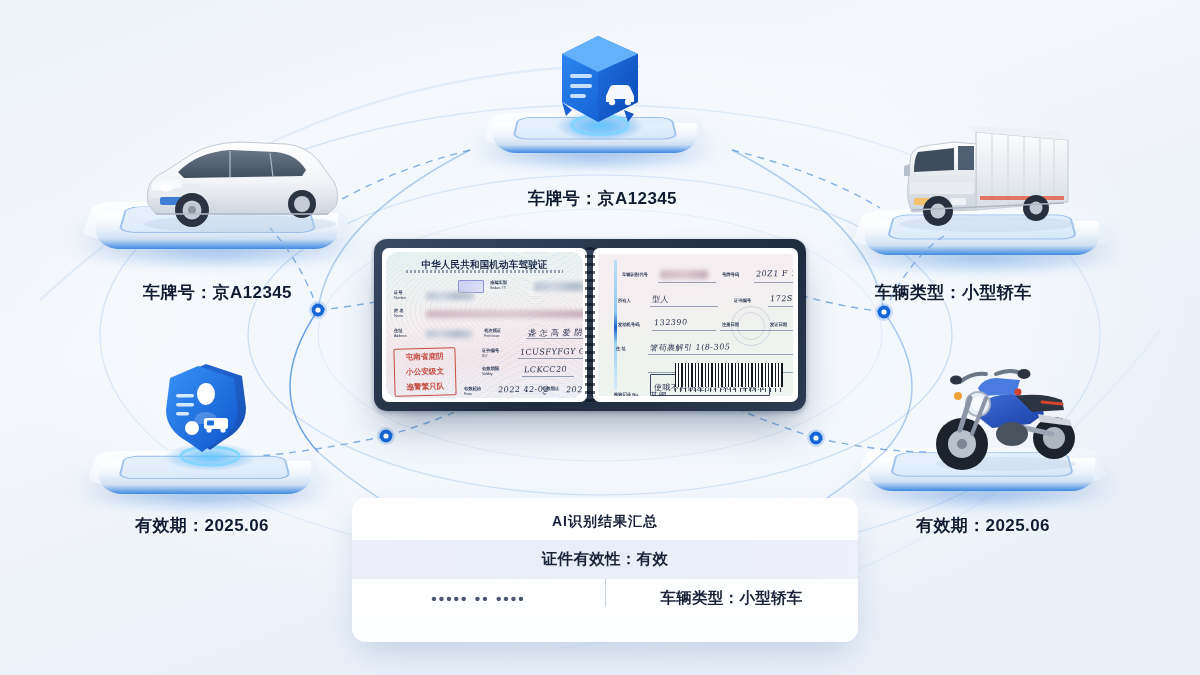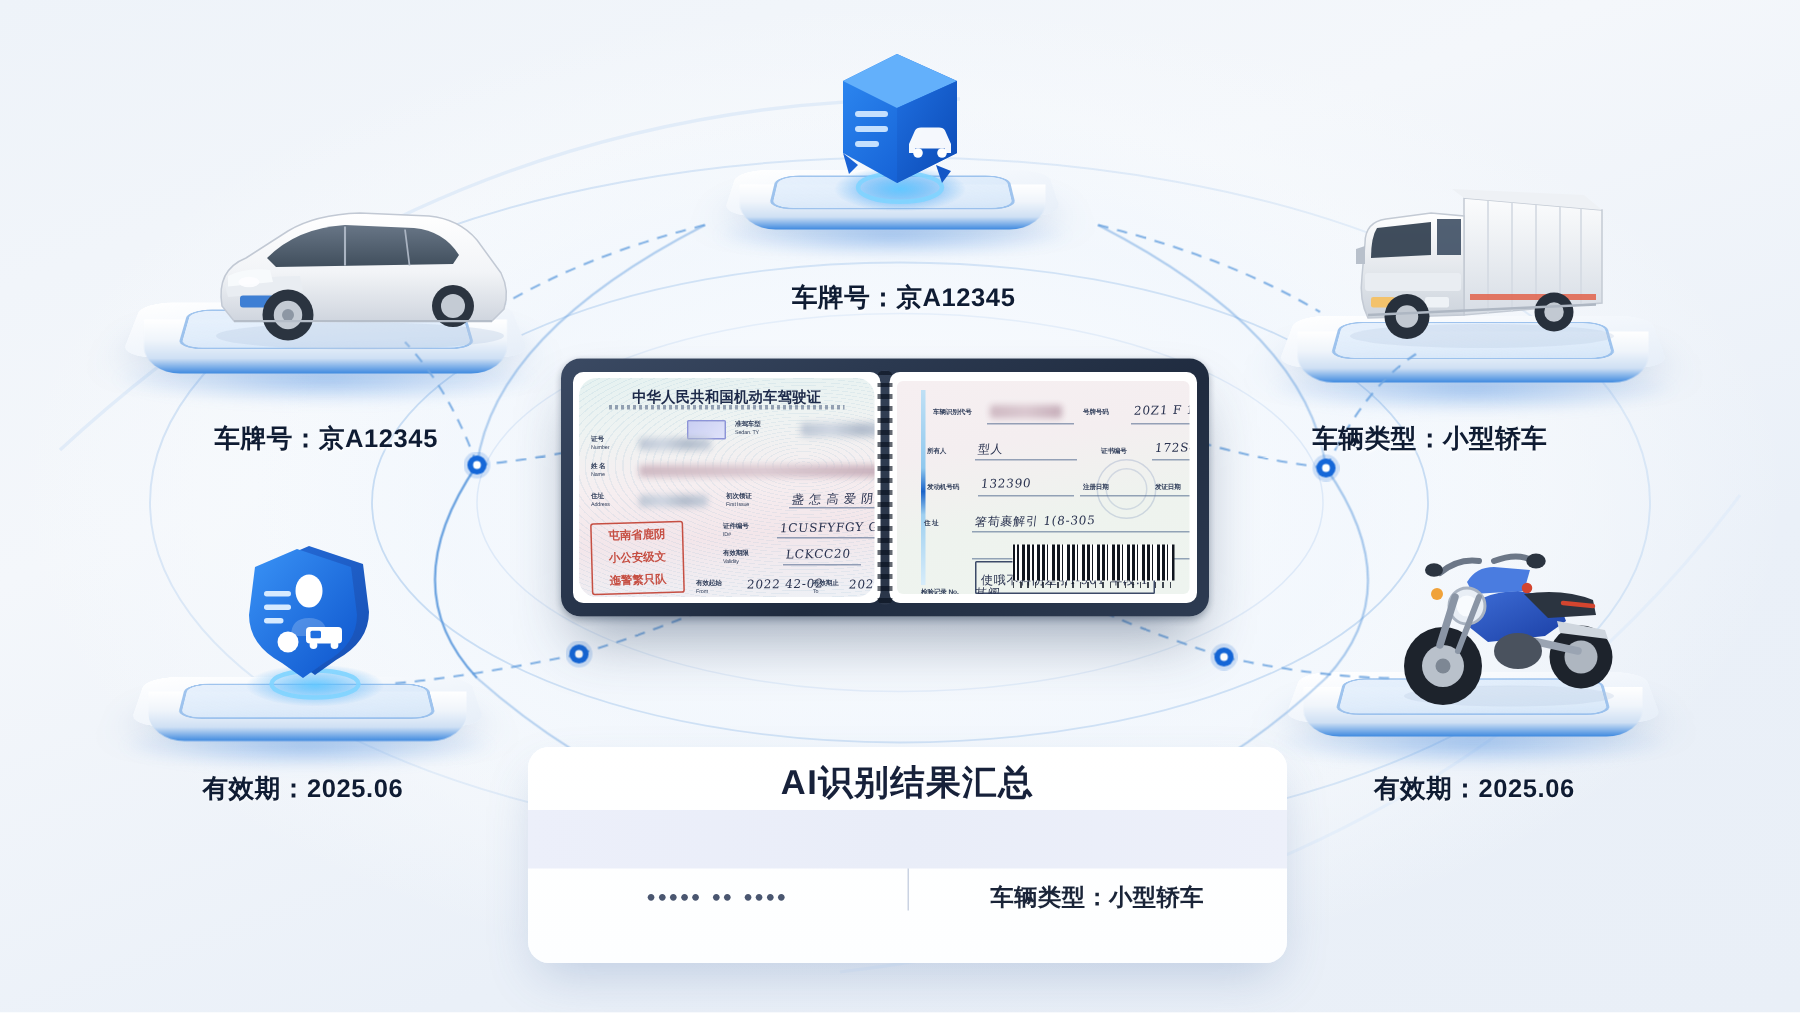--- a/index.html
+++ b/index.html
@@ -167,21 +167,21 @@
   
   #summary{
     position:absolute; left:352px; top:498px; width:506px; height:144px; z-index:8;
     background:linear-gradient(180deg,#ffffff 0%,#fdfeff 100%);
     border-radius:14px;
     box-shadow: 0 14px 34px -8px rgba(70,105,160,.28), 0 1px 0 rgba(255,255,255,.9) inset;
     overflow:hidden;
   }
   #sum-title{
     height:42px; line-height:46px; text-align:center;
-    font-size:23px; font-weight:700; color:#17213a; letter-spacing:1px;
+    font-size:14px; font-weight:700; color:#17213a; letter-spacing:1px;
   }
   .sum-row{ display:flex; height:39px; align-items:center; }
   .sum-row.alt{ background:linear-gradient(90deg,#eceffa 0%,#e9edf8 50%,#edf0fa 100%); }
   .sum-cell{
     flex:1; text-align:center; font-size:15.5px; color:#1a2438;
     font-weight:600; letter-spacing:.3px; position:relative;
   }
   .sum-cell + .sum-cell::before{
     content:""; position:absolute; left:0; top:-9px; height:28px; width:1px;
     background:rgba(140,158,190,.45);
@@ -577,20 +577,21 @@
         <circle cx="816" cy="438" r="6.4" fill="#1567d8"></circle>
         <circle cx="816" cy="438" r="2.6" fill="#ffffff"></circle>
       </g>
     </g>
   </svg>
 
   <div id="summary">
     <div id="sum-title">AI识别结果汇总</div>
 
     <div class="sum-row alt">
+      <div class="sum-cell">证件有效性：有效</div>
     </div>
 
     <div class="sum-row">
       <div class="sum-cell masked">•••••   ••    ••••</div>
       <div class="sum-cell">车辆类型：小型轿车</div>
     </div>
   </div>
 
 </div>
 

